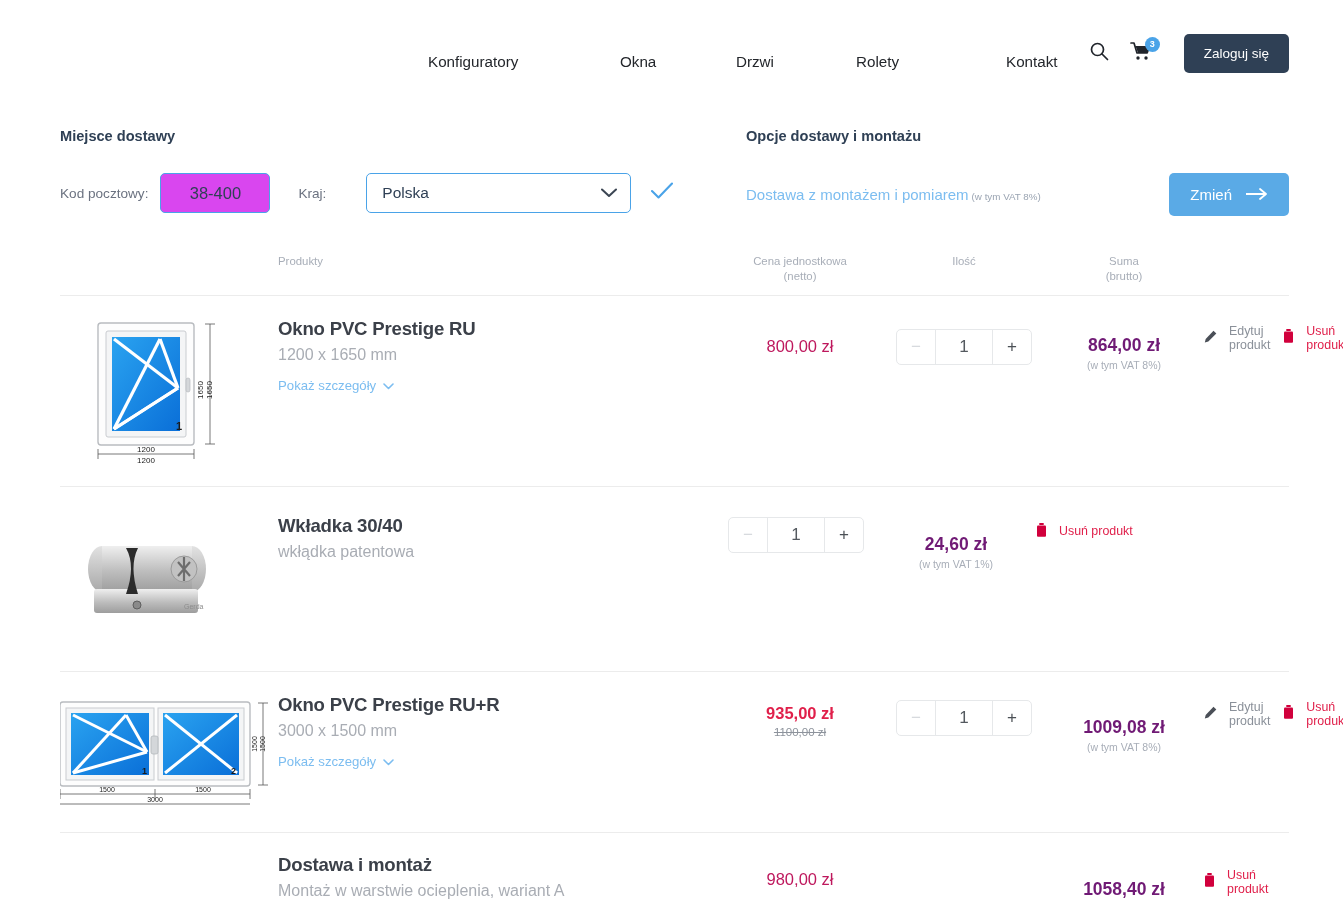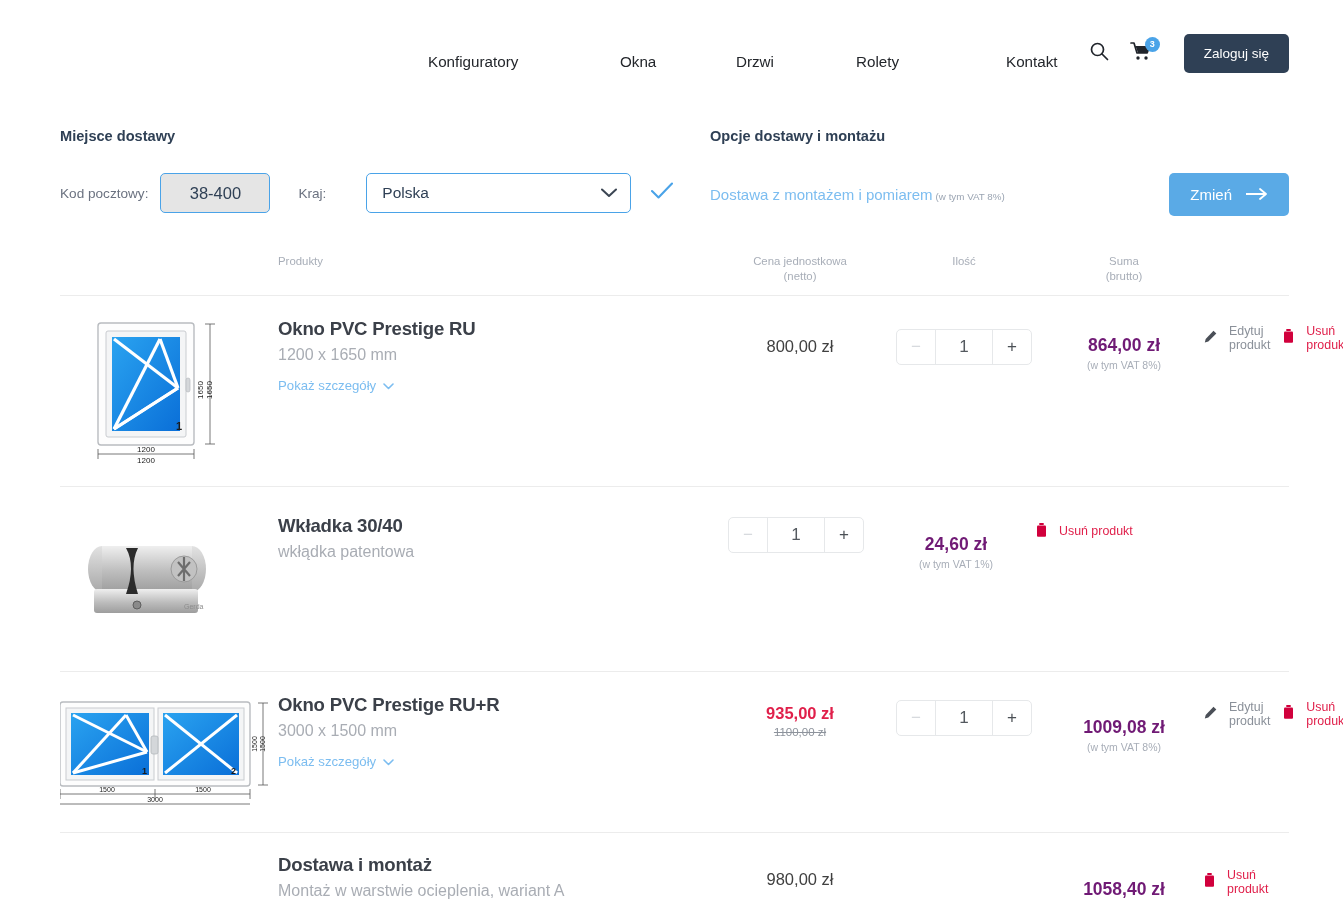--- a/index.html
+++ b/index.html
@@ -58,35 +58,35 @@
     margin-left: 26px;
     background: #2f4055; color: #fff;
     border: none; border-radius: 5px;
     font-size: 13.5px; font-family: inherit;
     padding: 12px 20px; cursor: pointer;
     white-space: nowrap;
   }
 
   
   .delivery {
-    display: flex; padding: 22px 54px 0 60px;
+    display: flex; padding: 22px 54px 0 60px; gap: 36px;
   }
   .delivery-left { width: 650px; }
   .delivery-right { flex: 1; position: relative; }
   .section-title {
     font-size: 14.6px; font-weight: 700; color: #2f4055;
     margin-bottom: 29px;
   }
   .field-row { display: flex; align-items: center; }
   .field-label { font-size: 13.6px; color: #6b7280; margin-right: 12px; white-space: nowrap; }
   .postal-input {
     width: 110px; height: 40px;
     border: 1.6px solid #4aa3e8; border-radius: 5px;
     text-align: center; font-size: 16.5px; color: #2f4055;
-    font-family: inherit; outline: none; background: #e5e5e5;
+    font-family: inherit; outline: none; background: #d946ef;
   }
   .country-wrap { position: relative; margin-left: 28px; }
   .country-select {
     width: 265px; height: 40px;
     border: 1.6px solid #4aa3e8; border-radius: 5px;
     background: #fff; font-size: 15.5px; color: #2f4055;
     font-family: inherit; padding: 0 15px;
     display: flex; align-items: center; cursor: pointer;
   }
   .chev {
@@ -133,21 +133,21 @@
   }
   .cell-mid { display: flex; align-items: center; min-height: 58px; }
 
   .p-title { font-size: 18.6px; font-weight: 700; color: #3b4049; letter-spacing: -0.2px; }
   .p-sub { font-size: 16px; color: #a9adb4; margin-top: 6px; font-weight: 300; }
   .p-details {
     font-size: 13.2px; color: #7cbdf0; margin-top: 14px;
     display: inline-flex; align-items: center; gap: 7px; cursor: pointer;
   }
 
-  .price { font-size: 16.5px; color: #404040; }
+  .price { font-size: 16.5px; color: #be185d; }
   .price.sale { color: #e01f4a; font-weight: 700; font-size: 16.5px; }
   .price-old {
     font-size: 11.5px; color: #8d939c;
     text-decoration: line-through; margin-top: 3px;
   }
 
   .stepper {
     display: inline-flex; border: 1px solid #e6e8ea;
     border-radius: 5px; overflow: hidden; background: #fff;
   }

